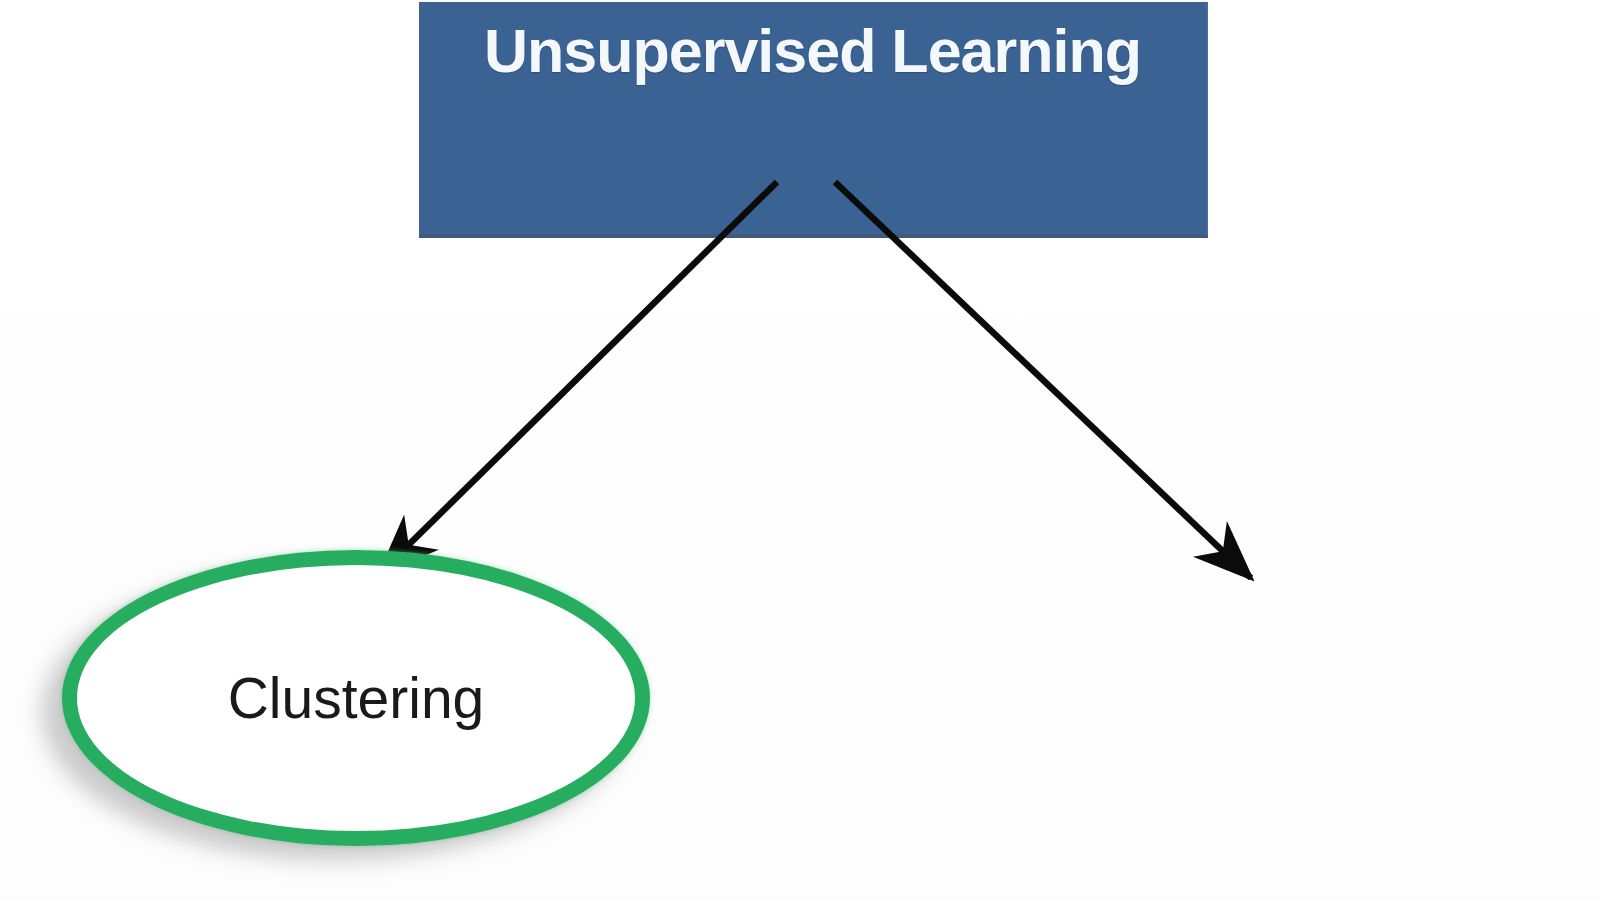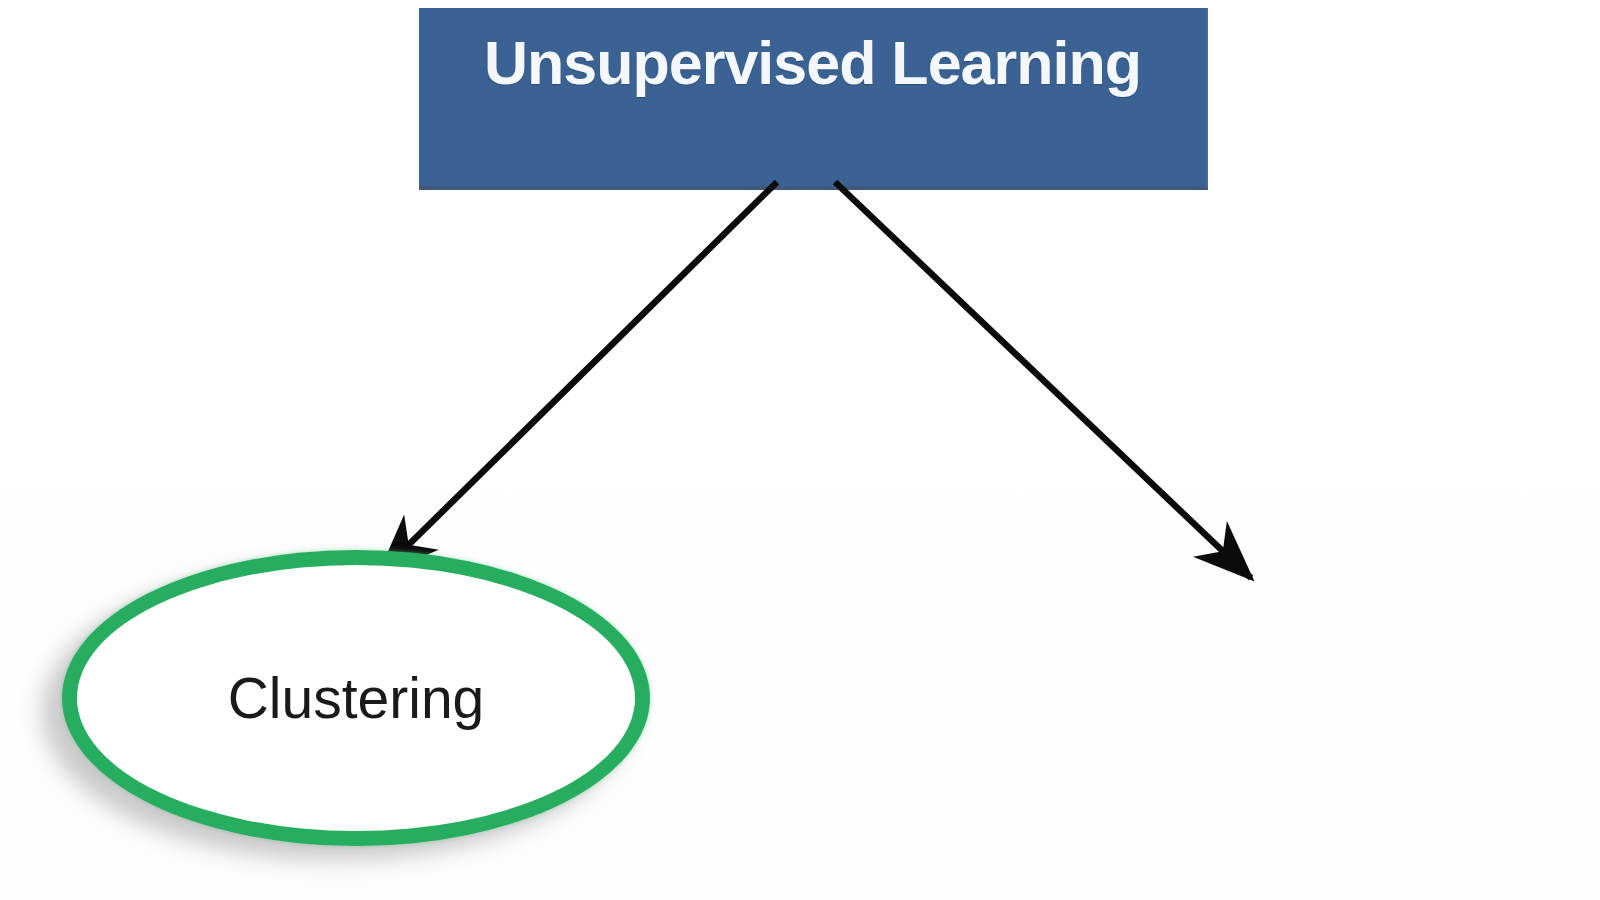--- a/index.html
+++ b/index.html
@@ -14,31 +14,31 @@
   .stage {
     position: relative;
     width: 1600px;
     height: 900px;
     background: linear-gradient(180deg, #ffffff 0%, #fdfdfd 100%);
   }
   
   .root-box {
     position: absolute;
     left: 419px;
-    top: 8px;
+    top: 2px;
     width: 789px;
-    height: 182px;
+    height: 236px;
     background: #3a6292;
     border-bottom: 4px solid #41597e;
     border-right: 2px solid #4a6b97;
     box-sizing: border-box;
     display: flex;
     justify-content: center;
     align-items: flex-start;
-    padding-top: 20px;
+    padding-top: 14px;
   }
   .root-box .root-label {
     color: #f4f8fd;
     font-size: 61px;
     font-weight: bold;
     letter-spacing: -1px;
     white-space: nowrap;
     text-shadow: 0 1px 1px rgba(20,40,70,0.35);
   }
   

